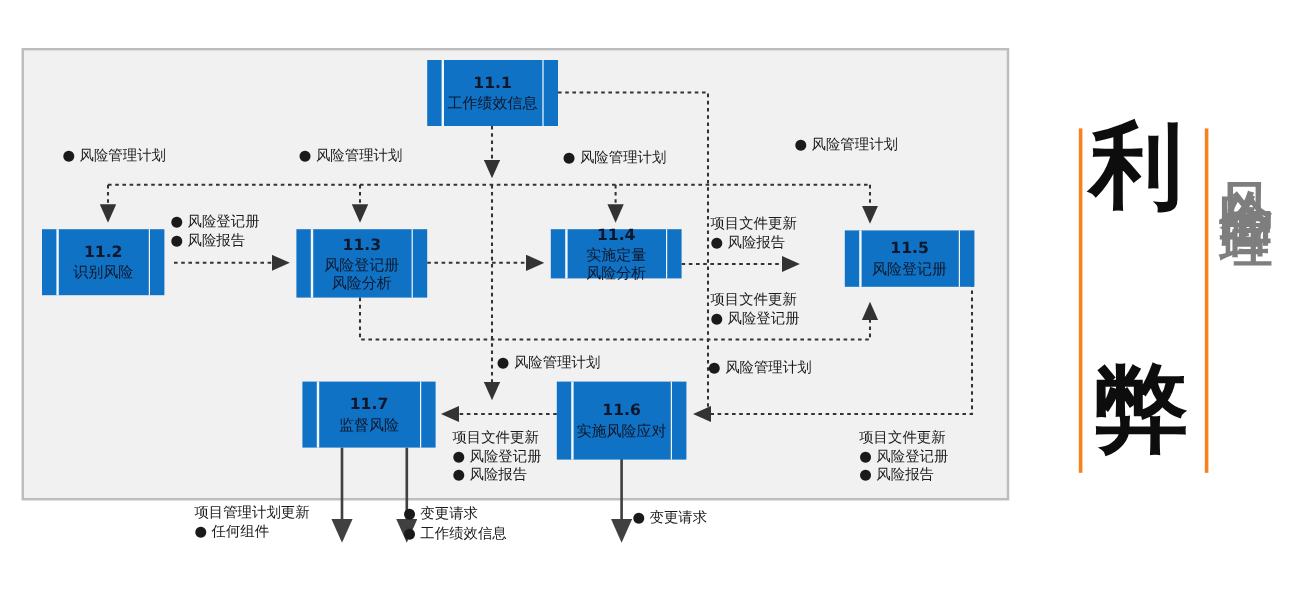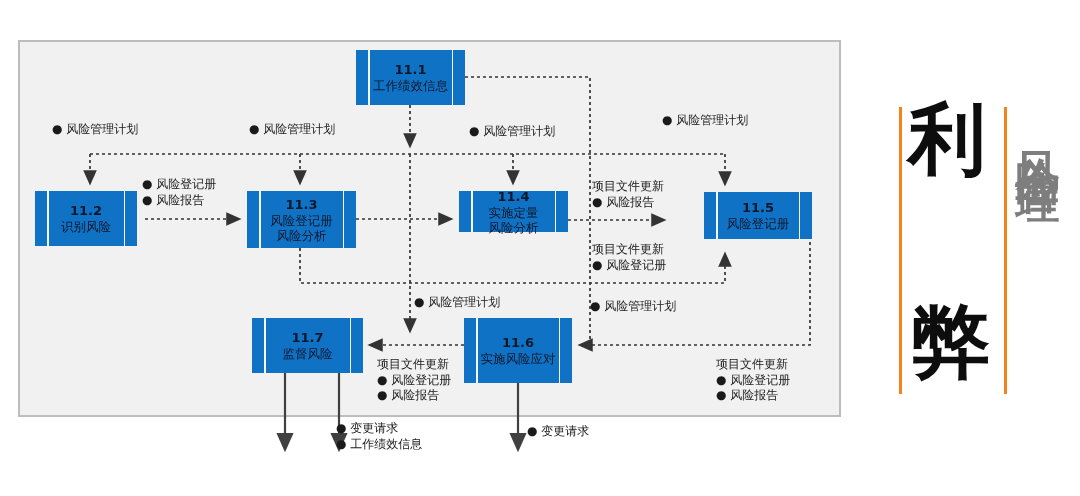--- a/index.html
+++ b/index.html
@@ -125,20 +125,24 @@
   <div class="lbl" style="left:377px;top:357px">
     <div>项目文件更新</div>
     <div>● 风险登记册</div>
     <div>● 风险报告</div>
   </div>
   <div class="lbl" style="left:716px;top:357px">
     <div>项目文件更新</div>
     <div>● 风险登记册</div>
     <div>● 风险报告</div>
   </div>
+  <div class="lbl" style="left:162px;top:420px">
+    <div>项目管理计划更新</div>
+    <div>● 任何组件</div>
+  </div>
   <div class="lbl" style="left:336px;top:421px">
     <div>● 变更请求</div>
     <div>● 工作绩效信息</div>
   </div>
   <div class="lbl" style="left:527px;top:424px">
     <div>● 变更请求</div>
   </div>
 
   <div class="vrule" style="left:899px;top:107px;height:287px"></div>
   <div class="hanzi" style="left:908px;top:100px">利</div>

